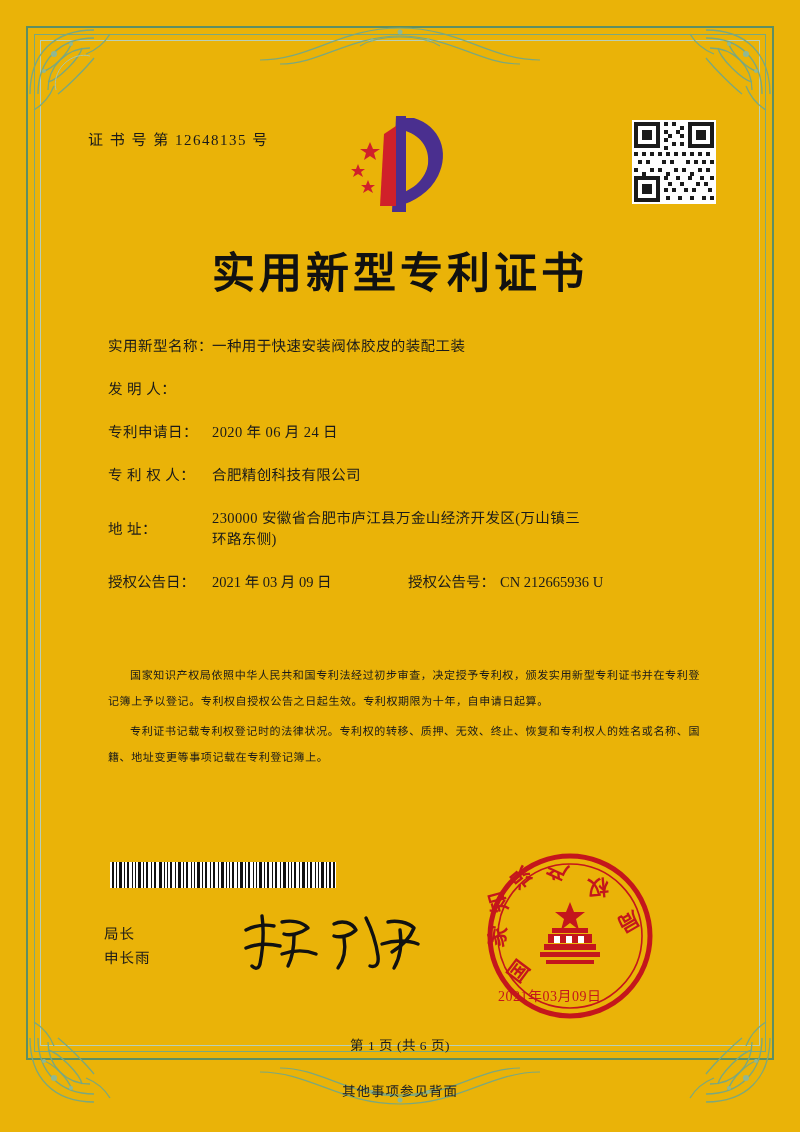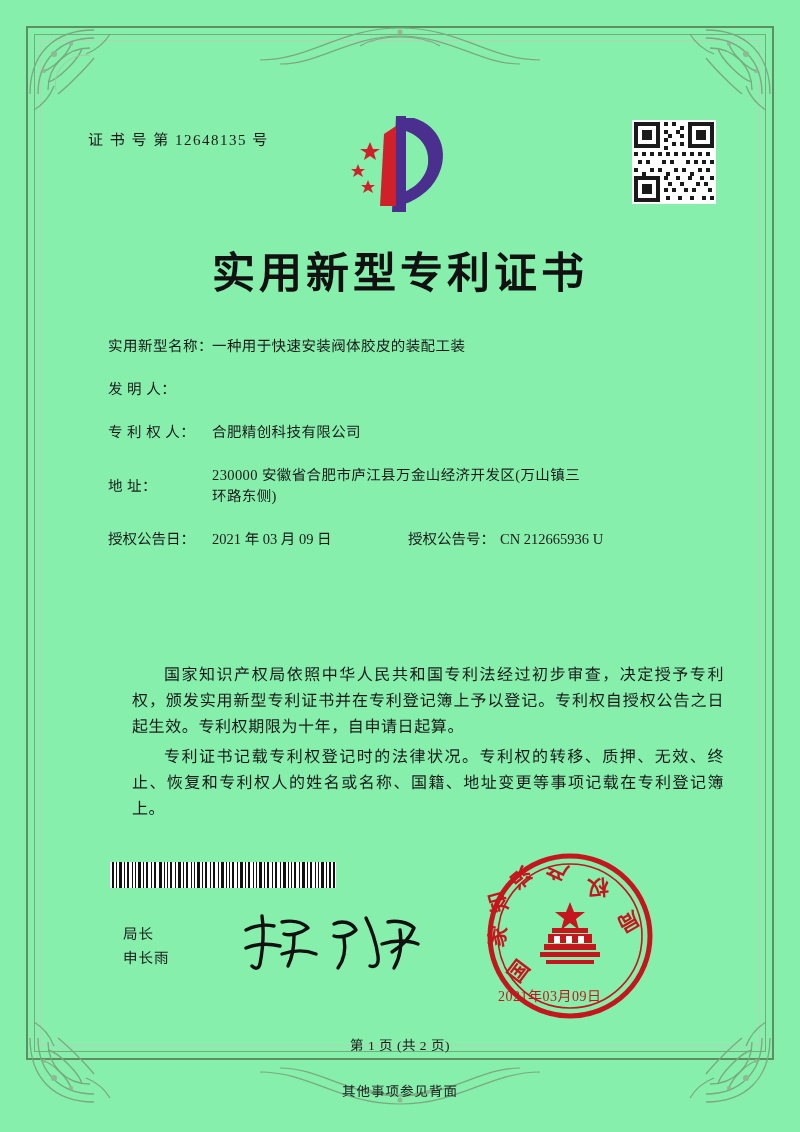--- a/index.html
+++ b/index.html
@@ -13,21 +13,21 @@
     height: 1132px;
     position: relative;
     font-family: "Liberation Serif", "DejaVu Serif", serif;
     color: #1a1a1a;
     overflow: hidden;
   }
 
   .page {
     position: absolute;
     inset: 0;
-    background: #86efac;
+    background: #eab308;
   }
 
   
   .border-outer {
     position: absolute;
     left: 26px;
     top: 26px;
     width: 748px;
     height: 1034px;
     border: 2px solid #5e8f63;
@@ -158,45 +158,44 @@
   .row-split .seg1 { width: 300px; flex: 0 0 300px;}
   .row-split .seg .label { width: 104px; flex: 0 0 104px; white-space: nowrap; }
   .row-split .seg2 .label { width: 92px; flex: 0 0 92px; }
 
   
   .paragraphs {
     position: absolute;
     left: 108px;
     top: 662px;
     width: 592px;
-    font-size: 16px;
+    font-size: 11px;
     line-height: 26px;
     text-align: justify;
     letter-spacing: 0.6px;
-    margin-left: 24px;
   }
   .paragraphs p {
     margin: 0 0 4px 0;
     text-indent: 2em;
   }
 
   
   .barcode {
     position: absolute;
     left: 110px;
     top: 862px;
     width: 226px;
     height: 26px;
   }
   .barcode svg { display:block; width:100%; height:100%; }
 
   
   .sig-label {
     position: absolute;
-    left: 123px;
+    left: 104px;
     top: 922px;
     font-size: 14.5px;
     line-height: 24px;
     letter-spacing: 1px;
   }
   .sig-hand {
     position: absolute;
     left: 238px;
     top: 908px;
     width: 190px;
@@ -462,20 +461,24 @@
     <div class="row">
       <div class="label">实用新型名称：</div>
       <div class="value">一种用于快速安装阀体胶皮的装配工装</div>
     </div>
 
     <div class="row">
       <div class="label">发 明 人：</div>
     </div>
 
 
+    <div class="row">
+      <div class="label">专利申请日：</div>
+      <div class="value">2020 年 06 月 24 日</div>
+    </div>
 
     <div class="row">
       <div class="label">专 利 权 人：</div>
       <div class="value">合肥精创科技有限公司</div>
     </div>
 
     <div class="row">
       <div class="label">地 址：</div>
       <div class="value">
         <span>230000 安徽省合肥市庐江县万金山经济开发区(万山镇三</span>
@@ -616,16 +619,16 @@
         <text transform="translate(52,33) rotate(-130)">识</text>
         <text transform="translate(88,20) rotate(-155)">产</text>
         <text transform="translate(126,31) rotate(175)">权</text>
         <text transform="translate(152,62) rotate(150)">局</text>
       </g>
     </svg>
   </div>
 
   <div class="seal-date">2021年03月09日</div>
 
-  <div class="page-no">第 1 页 (共 2 页)</div>
+  <div class="page-no">第 1 页 (共 6 页)</div>
   <div class="footnote">其他事项参见背面</div>
 
 </div>
 
 </body></html>

